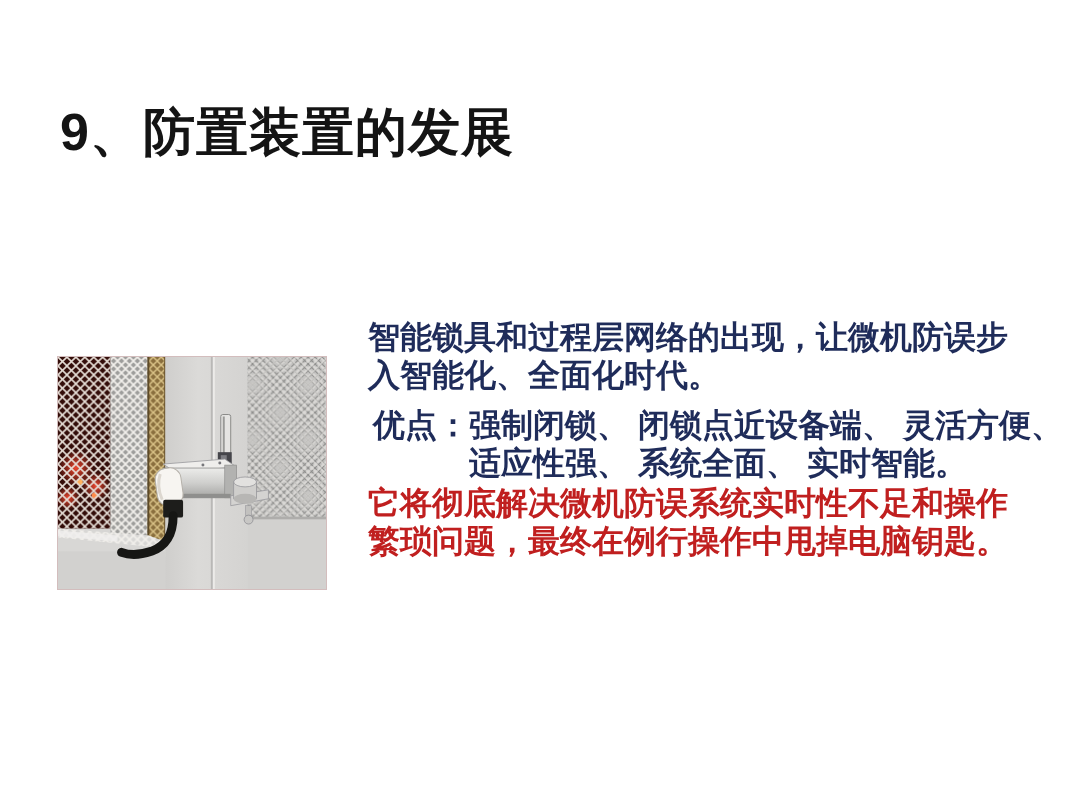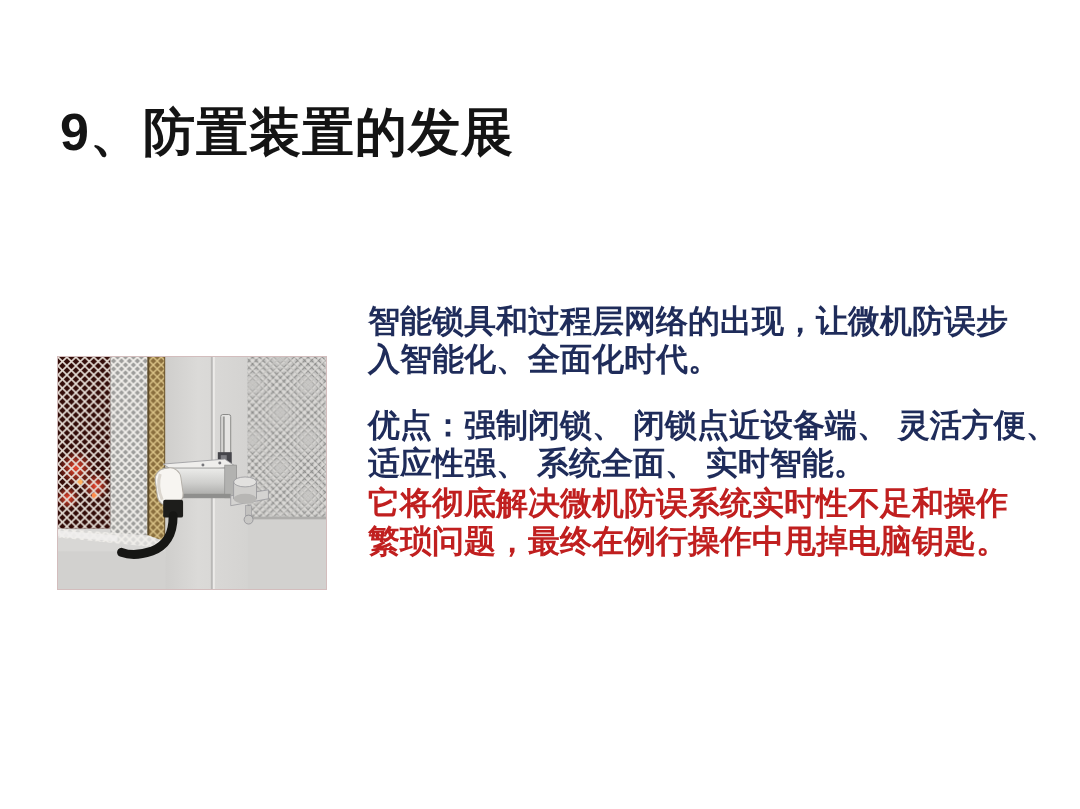--- a/index.html
+++ b/index.html
@@ -57,22 +57,22 @@
     position: absolute;
     left: 368px;
     width: 700px;
     font-size: 32px;
     line-height: 38px;
     font-weight: bold;
     white-space: pre-wrap;
   }
   .para.blue { color: var(--blue); }
   .para.red  { color: var(--red); }
-  .para-1 { top: 302px; }
-  .para-2 { top: 406px; }
+  .para-1 { top: 318px; }
+  .para-2 { top: 406px; text-align: center; }
   .para-3 { top: 484px; }
   .para-4 { top: 602px; }
   .page-number {
     position: absolute;
     left: 0;
     right: 14px;
     top: 756px;
     text-align: center;
     font-size: 36px;
     color: var(--pagenum);

